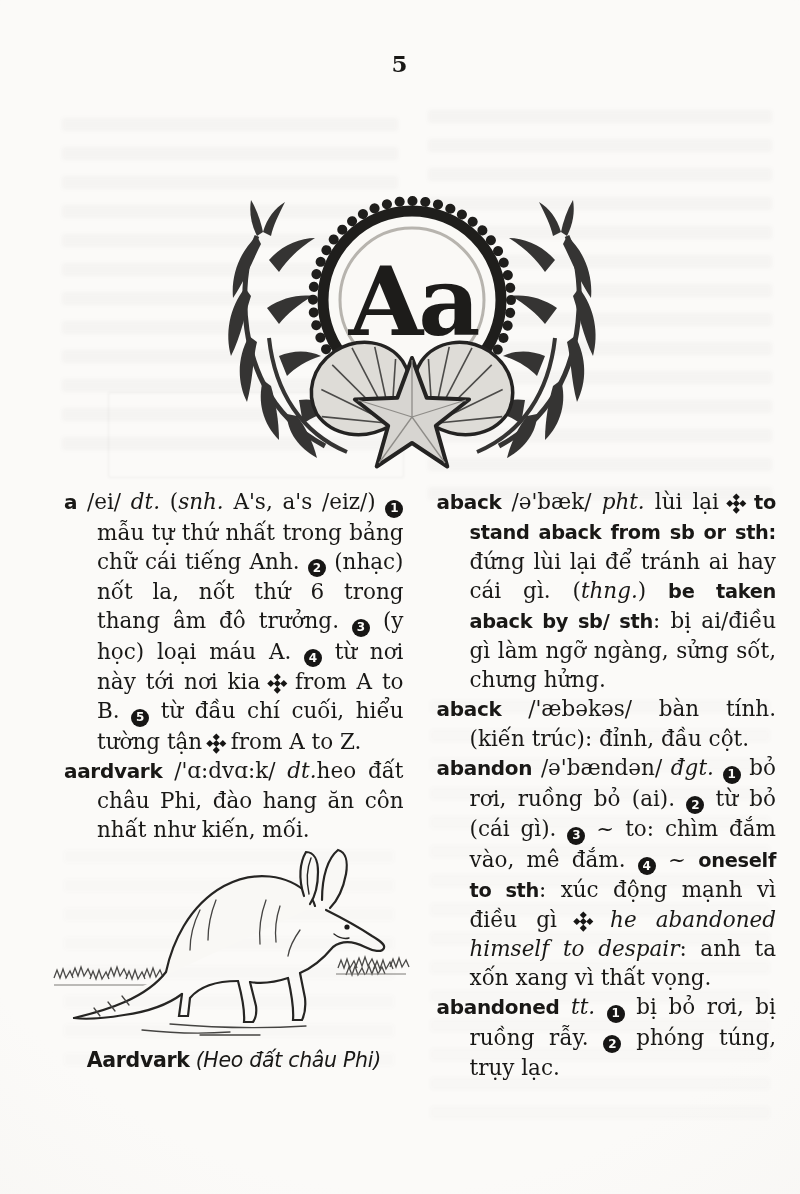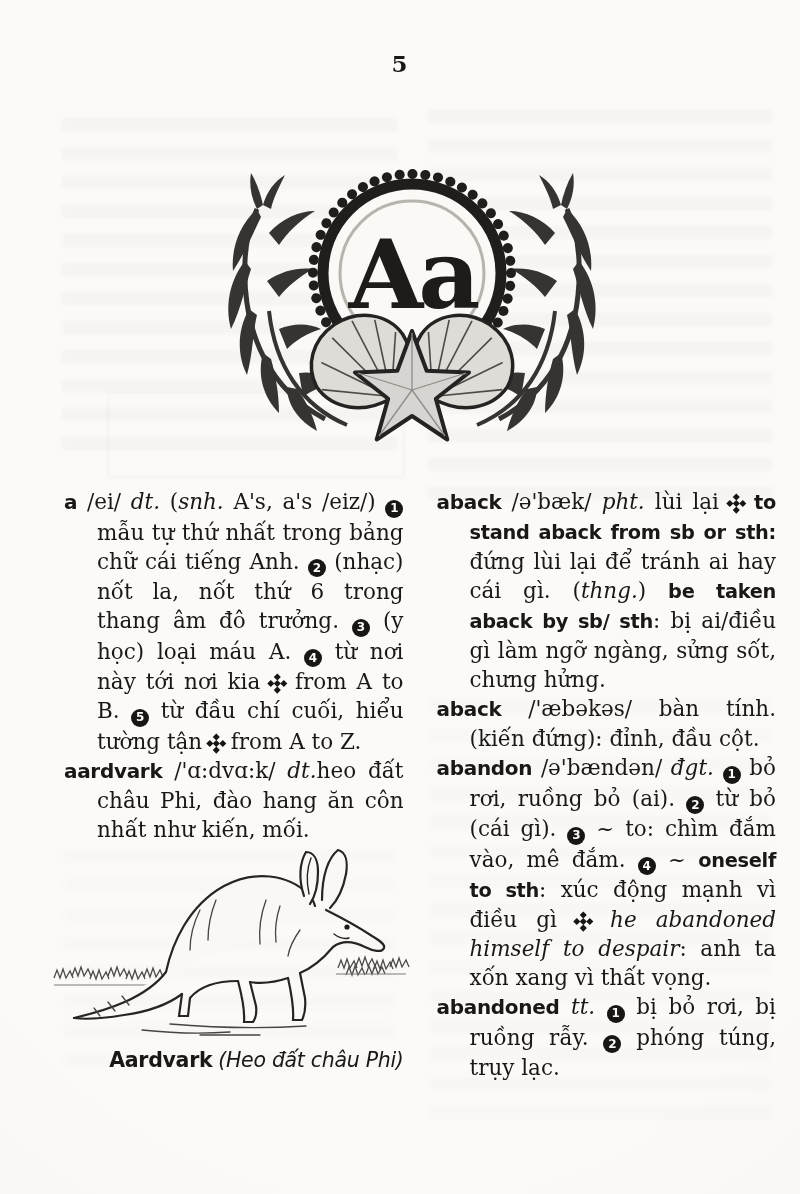--- a/index.html
+++ b/index.html
@@ -12,41 +12,41 @@
   }
   .page{position:absolute;inset:0;
     background:radial-gradient(130% 105% at 50% 42%, #fbfaf8 55%, #f2f1ed 100%);
   }
   
   .ghost{position:absolute;filter:blur(2px);opacity:.55;z-index:0;
     background:repeating-linear-gradient(to bottom, rgba(100,98,94,.075) 0 13px, rgba(0,0,0,0) 13px 29px);}
   .ghost-box{position:absolute;border:1px solid rgba(60,58,55,.07);border-radius:2px;filter:blur(1px);z-index:0}
   .pageno{position:absolute;top:50px;left:0;width:100%;text-align:center;
     font-size:23px;font-weight:bold;letter-spacing:1px;z-index:2}
-  .emblem{position:absolute;top:141px;left:187px;z-index:2;line-height:0}
+  .emblem{position:absolute;top:168px;left:187px;z-index:2;line-height:0}
   .embT{font-family:"DejaVu Serif","Liberation Serif",serif;font-weight:bold;
     font-size:96px;fill:#1d1c1a;letter-spacing:-5px}
   .cols{position:absolute;top:487px;left:0;width:800px;display:flex;gap:33px;
     padding:0 24px 0 64px;z-index:2}
   .col{flex:1;min-width:0}
   .entry{font-size:21.5px;line-height:29px;text-align:justify;
     padding-left:33px;text-indent:-33px;}
   .hw{font-family:"DejaVu Sans","Liberation Sans",sans-serif;font-weight:bold;font-size:.93em;letter-spacing:-.3px}
   .bd{font-family:"DejaVu Sans","Liberation Sans",sans-serif;font-weight:bold;font-size:.9em;letter-spacing:-.3px}
   .it{font-style:italic}
   .nmk{display:inline-flex;width:18px;height:18px;border-radius:50%;
     background:#171615;color:#fcfbf9;align-items:center;justify-content:center;
     font-family:"DejaVu Sans","Liberation Sans",sans-serif;font-size:12px;font-weight:bold;
     vertical-align:-3px;text-indent:0}
   .dmk{display:inline-block;width:15px;height:15px;position:relative;vertical-align:-2px}
   .dmk::before{content:"";position:absolute;left:5.2px;top:5.2px;width:4.6px;height:4.6px;
     background:#171615;transform:rotate(45deg);
     box-shadow:-4.6px -4.6px #171615,4.6px -4.6px #171615,-4.6px 4.6px #171615,4.6px 4.6px #171615}
   .figure{margin:4px 0 0 -14px;line-height:0}
-  .caption{margin-top:8px;text-align:right;text-indent:0;
+  .caption{margin-top:8px;text-align:center;text-indent:0;
     font-family:"DejaVu Sans","Liberation Sans",sans-serif;font-size:20.5px;letter-spacing:-.3px}
   .caption .w{font-weight:bold}
   .caption .g{font-style:italic;margin-left:6px}
 </style>
 </head>
 <body>
 
 <div class="page">
 
   <div class="ghost" style="left:62px;top:118px;width:336px;height:340px"></div>
@@ -173,18 +173,18 @@
         </svg>
       </div>
 
       <p class="caption">
         <span class="w">Aardvark</span><span class="g">(Heo đất châu Phi)</span>
       </p>
     </div>
 
     <div class="col">
       <p class="entry"><span class="hw">aback</span><span> /ə'bæk/ </span><span class="it">pht.</span><span> lùi lại </span><span class="dmk"></span><span> </span><span class="bd">to stand aback from sb or sth:</span><span> đứng lùi lại để tránh ai hay cái gì. (</span><span class="it">thng.</span><span>) </span><span class="bd">be taken aback by sb/ sth</span><span>: bị ai/điều gì làm ngỡ ngàng, sửng sốt, chưng hửng.</span></p>
-      <p class="entry"><span class="hw">aback</span><span> /'æbəkəs/ bàn tính. (kiến đứng): đỉnh, đầu cột.</span></p>
+      <p class="entry"><span class="hw">aback</span><span> /'æbəkəs/ bàn tính. (kiến trúc): đỉnh, đầu cột.</span></p>
       <p class="entry"><span class="hw">abandon</span><span> /ə'bændən/ </span><span class="it">đgt.</span><span> </span><span class="nmk">1</span><span> bỏ rơi, ruồng bỏ (ai). </span><span class="nmk">2</span><span> từ bỏ (cái gì). </span><span class="nmk">3</span><span> ~ to: chìm đắm vào, mê đắm. </span><span class="nmk">4</span><span> ~ </span><span class="bd">oneself to sth</span><span>: xúc động mạnh vì điều gì </span><span class="dmk"></span><span> </span><span class="it">he abandoned himself to despair</span><span>: anh ta xốn xang vì thất vọng.</span></p>
       <p class="entry"><span class="hw">abandoned</span><span> </span><span class="it">tt.</span><span> </span><span class="nmk">1</span><span> bị bỏ rơi, bị ruồng rẫy. </span><span class="nmk">2</span><span> phóng túng, trụy lạc.</span></p>
     </div>
   </div>
 </div>
 
 </body></html>

